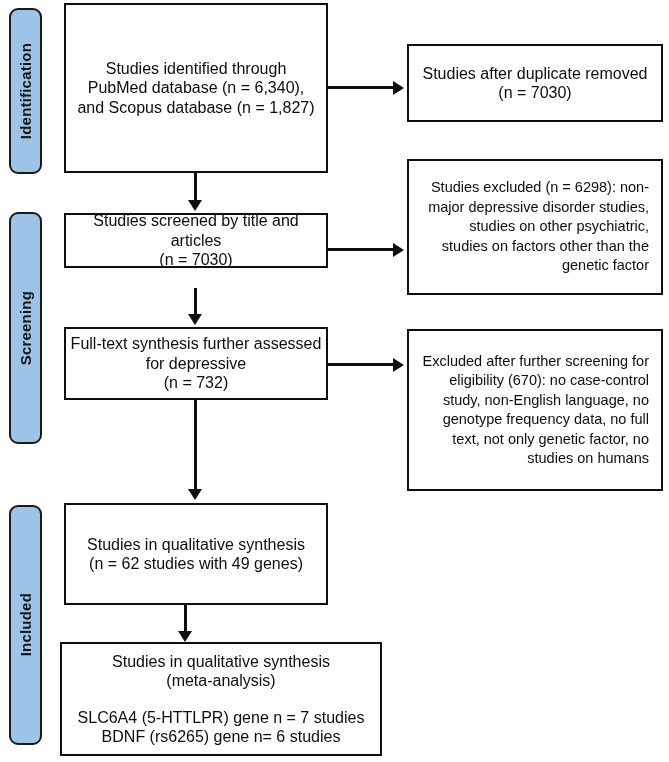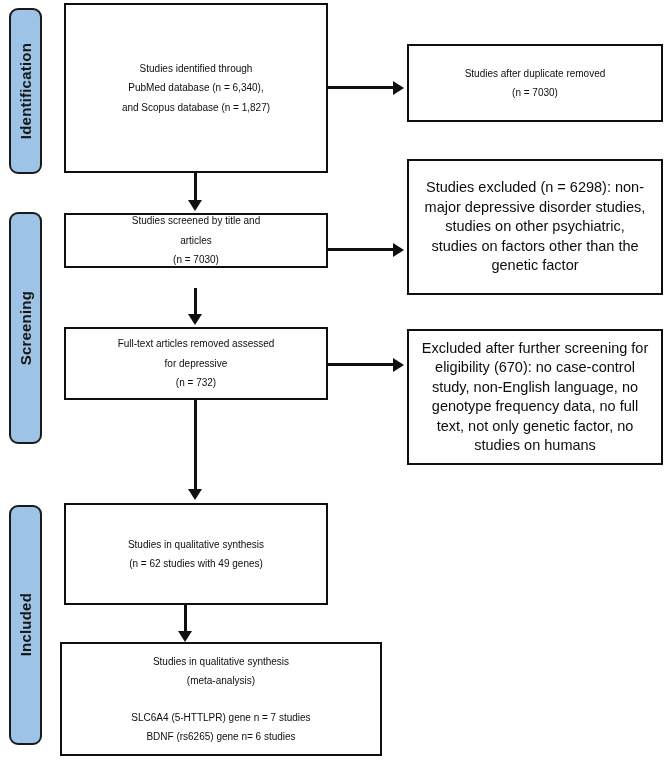--- a/index.html
+++ b/index.html
@@ -44,24 +44,24 @@
   
   .pbox {
     position: absolute;
     background: #ffffff;
     border: 2.5px solid #0f0f0f;
     display: flex;
     flex-direction: column;
     justify-content: center;
   }
   .pbox.center { align-items: center; text-align: center; }
-  .pbox.leftal { align-items: flex-start; text-align: center; }
+  .pbox.leftal { align-items: flex-start; text-align: right; }
 
   .pbox .line {
-    font-size: 10px;
+    font-size: 16px;
     line-height: 19.5px;
     color: #0d0d0d;
     white-space: nowrap;
   }
 
   .pbox .para {
     font-size: 14.5px;
     line-height: 19.5px;
     color: #0d0d0d;
   }
@@ -137,29 +137,29 @@
   <div class="arrow-right" style="left:393px; top:242.5px;"></div>
 
   <div class="pbox leftal" style="left:407px; top:159px; width:256px; height:136px; padding:10px 12px;">
     <div class="para">Studies excluded (n = 6298): non-major depressive disorder studies, studies on other psychiatric, studies on factors other than the genetic factor</div>
   </div>
 
   <div class="vline" style="left:194px; top:288px; height:27px;"></div>
   <div class="arrow-down" style="left:188.2px; top:314px;"></div>
 
   <div class="pbox center" style="left:64px; top:327px; width:264px; height:73px;">
-    <div class="line">Full-text articles removed assessed</div>
+    <div class="line">Full-text synthesis further assessed</div>
     <div class="line">for depressive</div>
     <div class="line">(n = 732)</div>
   </div>
 
   <div class="hline" style="left:328px; top:363px; width:66px;"></div>
   <div class="arrow-right" style="left:393px; top:357.5px;"></div>
 
-  <div class="pbox leftal" style="left:407px; top:329px; width:256px; height:136px; padding:10px 12px;">
+  <div class="pbox leftal" style="left:407px; top:329px; width:256px; height:162px; padding:10px 12px;">
     <div class="para">Excluded after further screening for eligibility (670): no case-control study, non-English language, no genotype frequency data, no full text, not only genetic factor, no studies on humans</div>
   </div>
 
   <div class="vline" style="left:194px; top:400px; height:90px;"></div>
   <div class="arrow-down" style="left:188.2px; top:489px;"></div>
 
   <div class="pbox center" style="left:64px; top:503px; width:264px; height:102px;">
     <div class="line">Studies in qualitative synthesis</div>
     <div class="line">(n = 62 studies with 49 genes)</div>
   </div>

